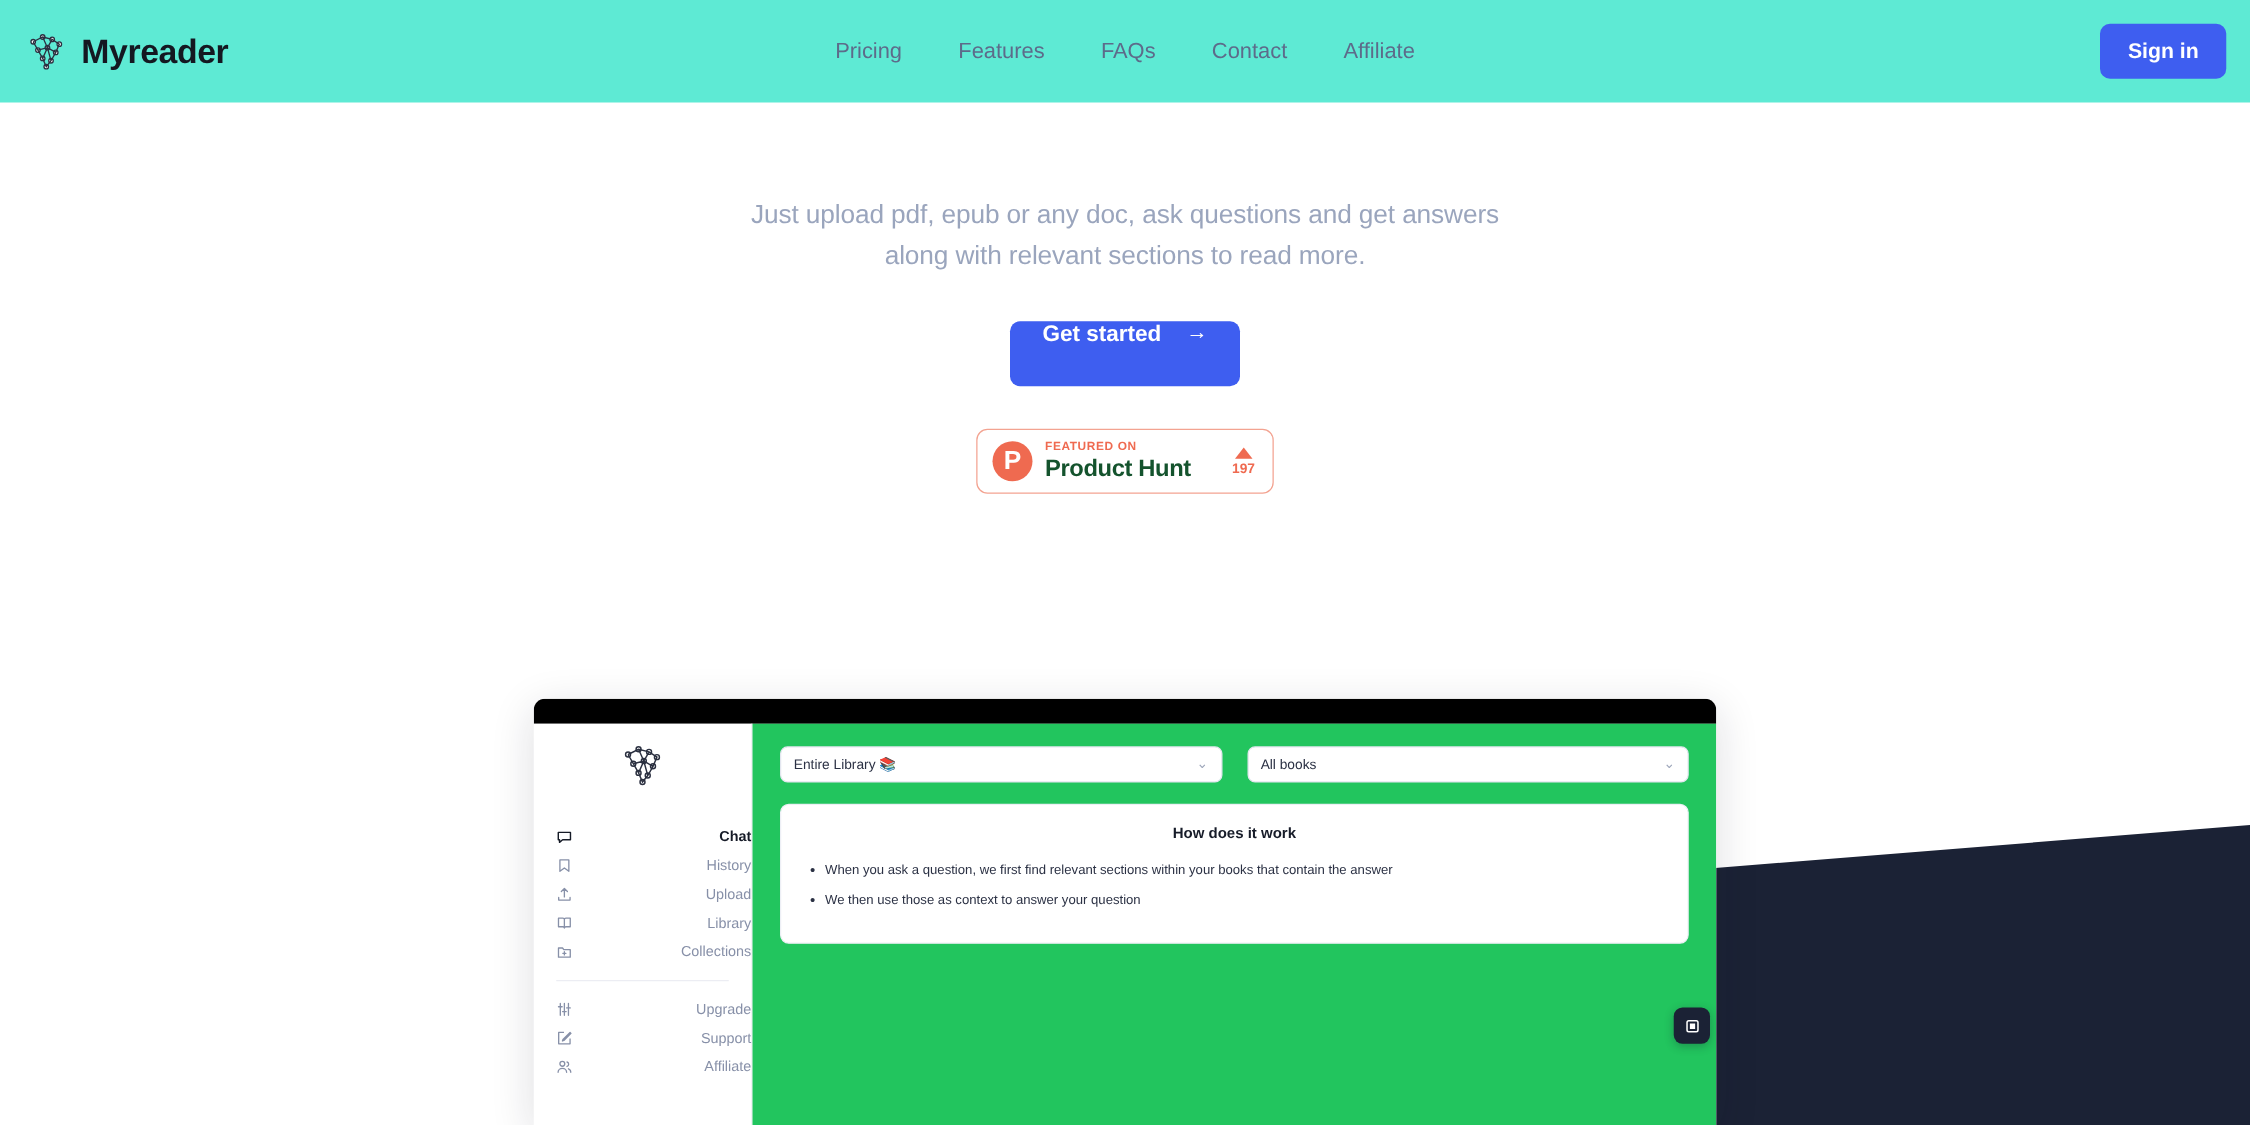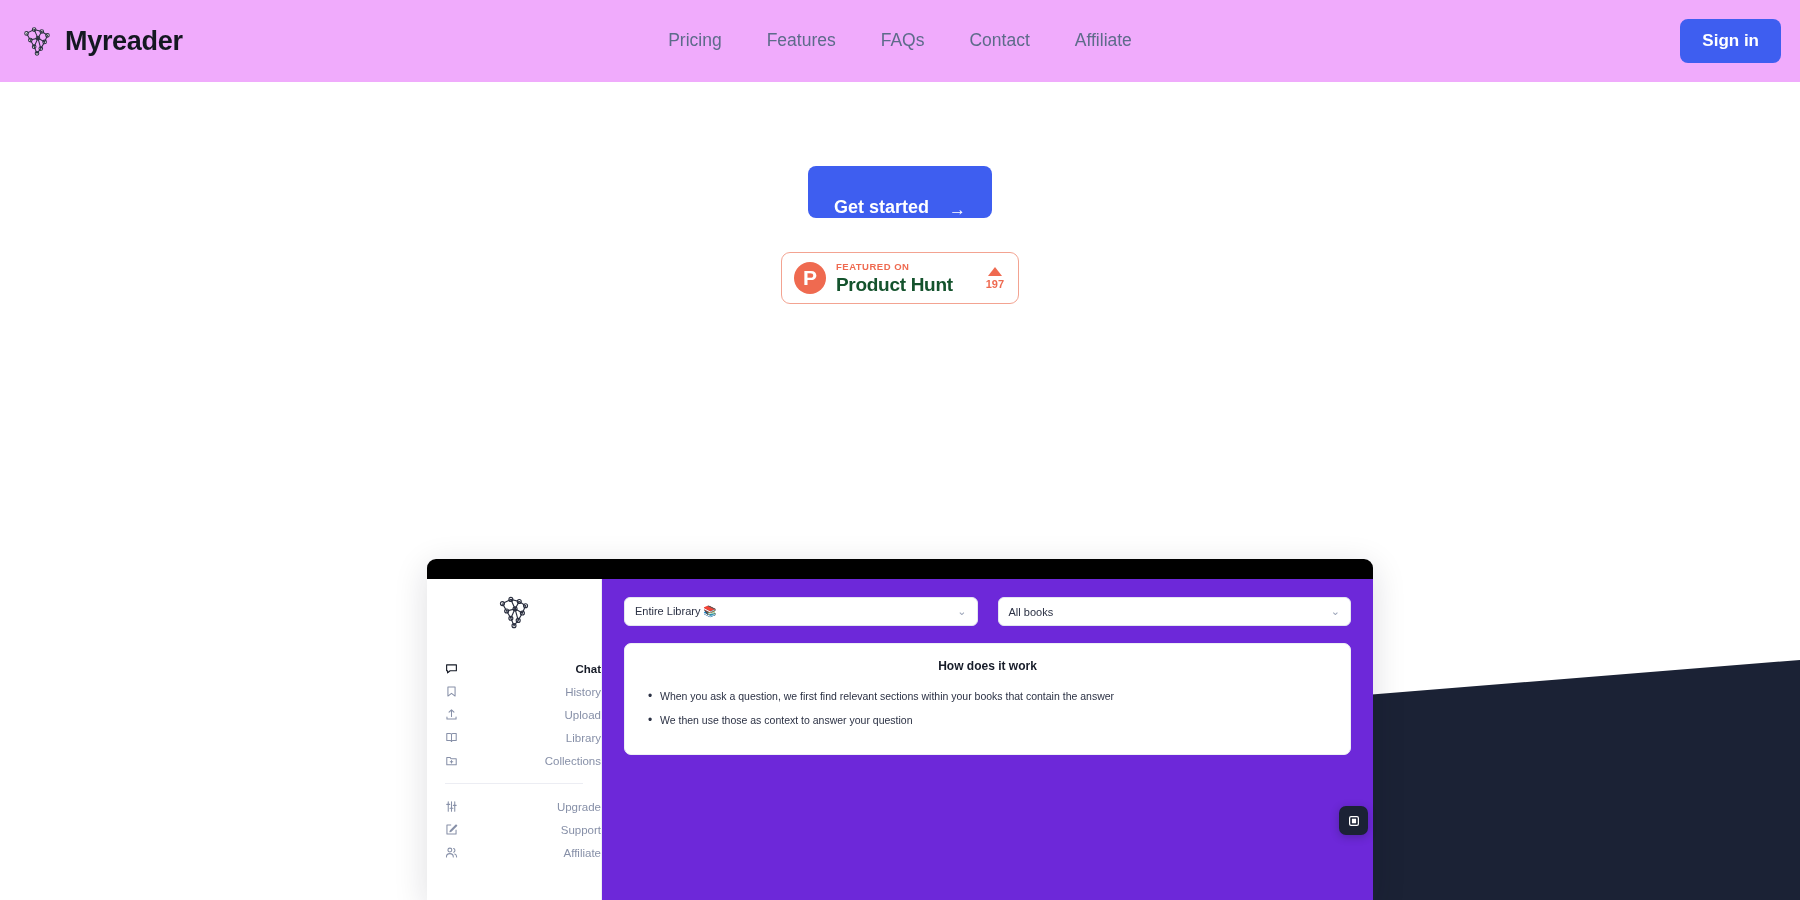--- a/index.html
+++ b/index.html
@@ -7,21 +7,21 @@
     width: 1800px; height: 900px;
     overflow: hidden;
     background: #ffffff;
     font-family: "Liberation Sans", sans-serif;
   }
   #page { position: relative; width: 1800px; height: 900px; background: #fff; overflow: hidden; }
 
   
   #header {
     position: absolute; top: 0; left: 0; width: 1800px; height: 82px;
-    display: flex; align-items: center; z-index: 40; background: #f0abfc;
+    display: flex; align-items: center; z-index: 40; background: #5eead4;
   }
   #brand {
     position: absolute; left: 18px; top: 50%; transform: translateY(-50%);
     display: flex; align-items: center; gap: 9px; cursor: pointer;
   }
   #brand-mark { width: 38px; height: 38px; display: block; }
   #brand-name {
     font-size: 27px; font-weight: 600; color: #141821; letter-spacing: -0.3px;
   }
 
@@ -49,21 +49,21 @@
   }
   #subhead {
     margin: 26px auto 0; max-width: 600px;
     font-size: 21px; line-height: 1.55; color: #9aa5bd; font-weight: 400;
     letter-spacing: -0.1px;
   }
   #cta-wrap { margin-top: 36px; display: flex; justify-content: center; }
   #cta {
     background: #3e5ef0; color: #fff; border: none; border-radius: 8px;
     font-size: 18px; font-weight: 700; padding: 0 26px; height: 52px;
-    display: inline-flex; align-items: flex-end; gap: 20px; cursor: pointer;
+    display: inline-flex; align-items: flex-start; gap: 20px; cursor: pointer;
     font-family: "Liberation Sans", sans-serif;
   }
   #cta .arrow { font-size: 17px; line-height: 1; }
 
   
   #ph-wrap { margin-top: 34px; display: flex; justify-content: center; }
   #ph-badge {
     width: 238px; height: 52px; border: 1.6px solid #f3a391; border-radius: 9px;
     background: #fff; display: flex; align-items: center; padding: 0 12px;
     gap: 10px; cursor: pointer;
@@ -112,21 +112,21 @@
   #app-logo { display: flex; justify-content: center; margin-bottom: 20px; }
   #app-logo svg { width: 42px; height: 42px; }
   .side-item {
     display: flex; align-items: center; gap: 9px;
     padding: 5px 0 5px 18px; font-size: 11.5px; color: #8790a8; cursor: pointer; justify-content: space-between;
   }
   .side-item.active { color: #161b27; font-weight: 700; }
   .side-item .sicon { width: 13px; height: 13px; display: block; flex: 0 0 auto; }
   .side-divider { height: 1px; background: #ecedf3; margin: 11px 18px 11px 18px; }
 
-  #app-main { flex: 1 1 auto; background: #6d28d9; padding: 18px 22px 0 22px; }
+  #app-main { flex: 1 1 auto; background: #22c55e; padding: 18px 22px 0 22px; }
   #filters { display: flex; gap: 20px; }
   .select {
     flex: 1 1 0; height: 29px; background: #fff; border: 1px solid #e3e6ef;
     border-radius: 6px; display: flex; align-items: center;
     padding: 0 10px; font-size: 11px; color: #2b3144; cursor: pointer;
   }
   .select .sel-label { flex: 1 1 auto; }
   .select .chev { color: #9aa3b8; font-size: 11px; line-height: 1; }
 
   #info-card {
@@ -187,20 +187,21 @@
       <a class="nav-link">Features</a>
       <a class="nav-link">FAQs</a>
       <a class="nav-link">Contact</a>
       <a class="nav-link">Affiliate</a>
     </nav>
 
     <button id="signin">Sign in</button>
   </header>
 
   <section id="hero">
+    <p id="subhead">Just upload pdf, epub or any doc, ask questions and get answers along with relevant sections to read more.</p>
 
     <div id="cta-wrap">
       <button id="cta">
         <span>Get started</span>
         <span class="arrow">→</span>
       </button>
     </div>
 
     <div id="ph-wrap">
       <div id="ph-badge">

